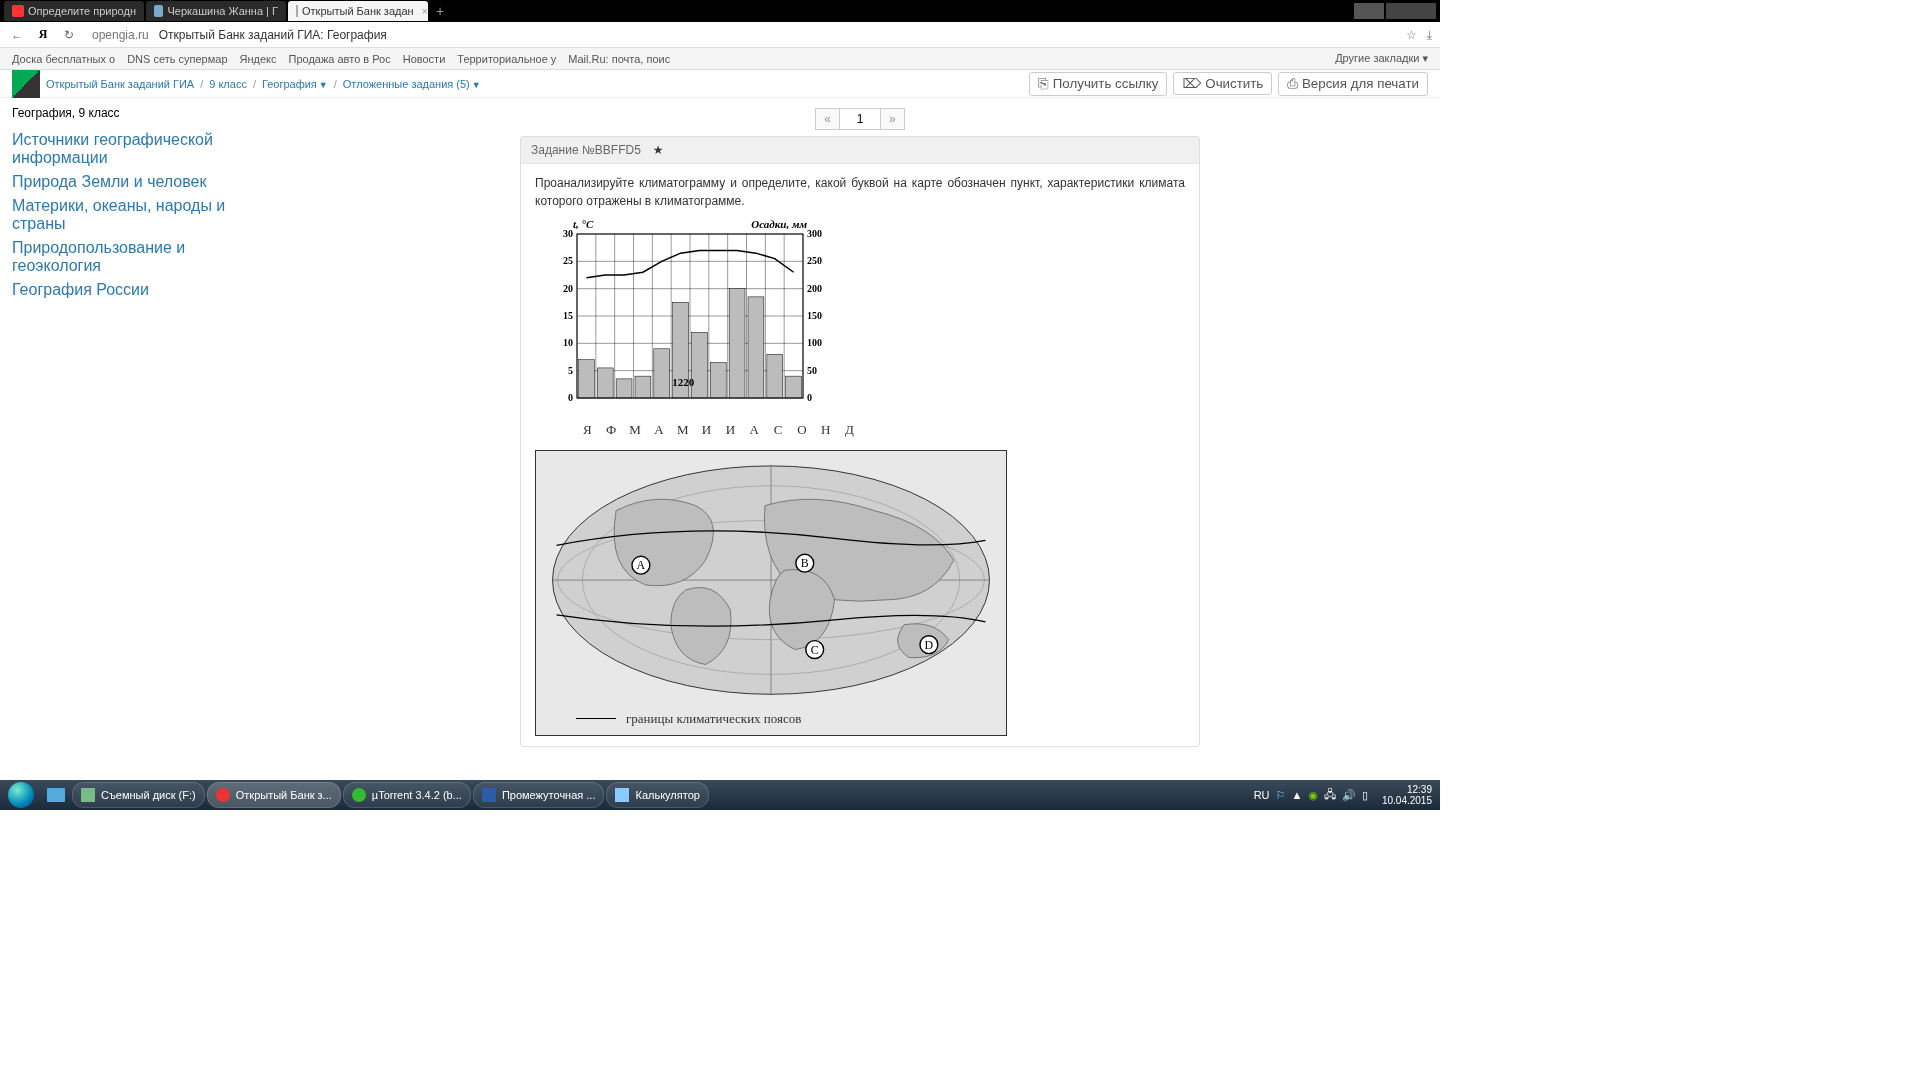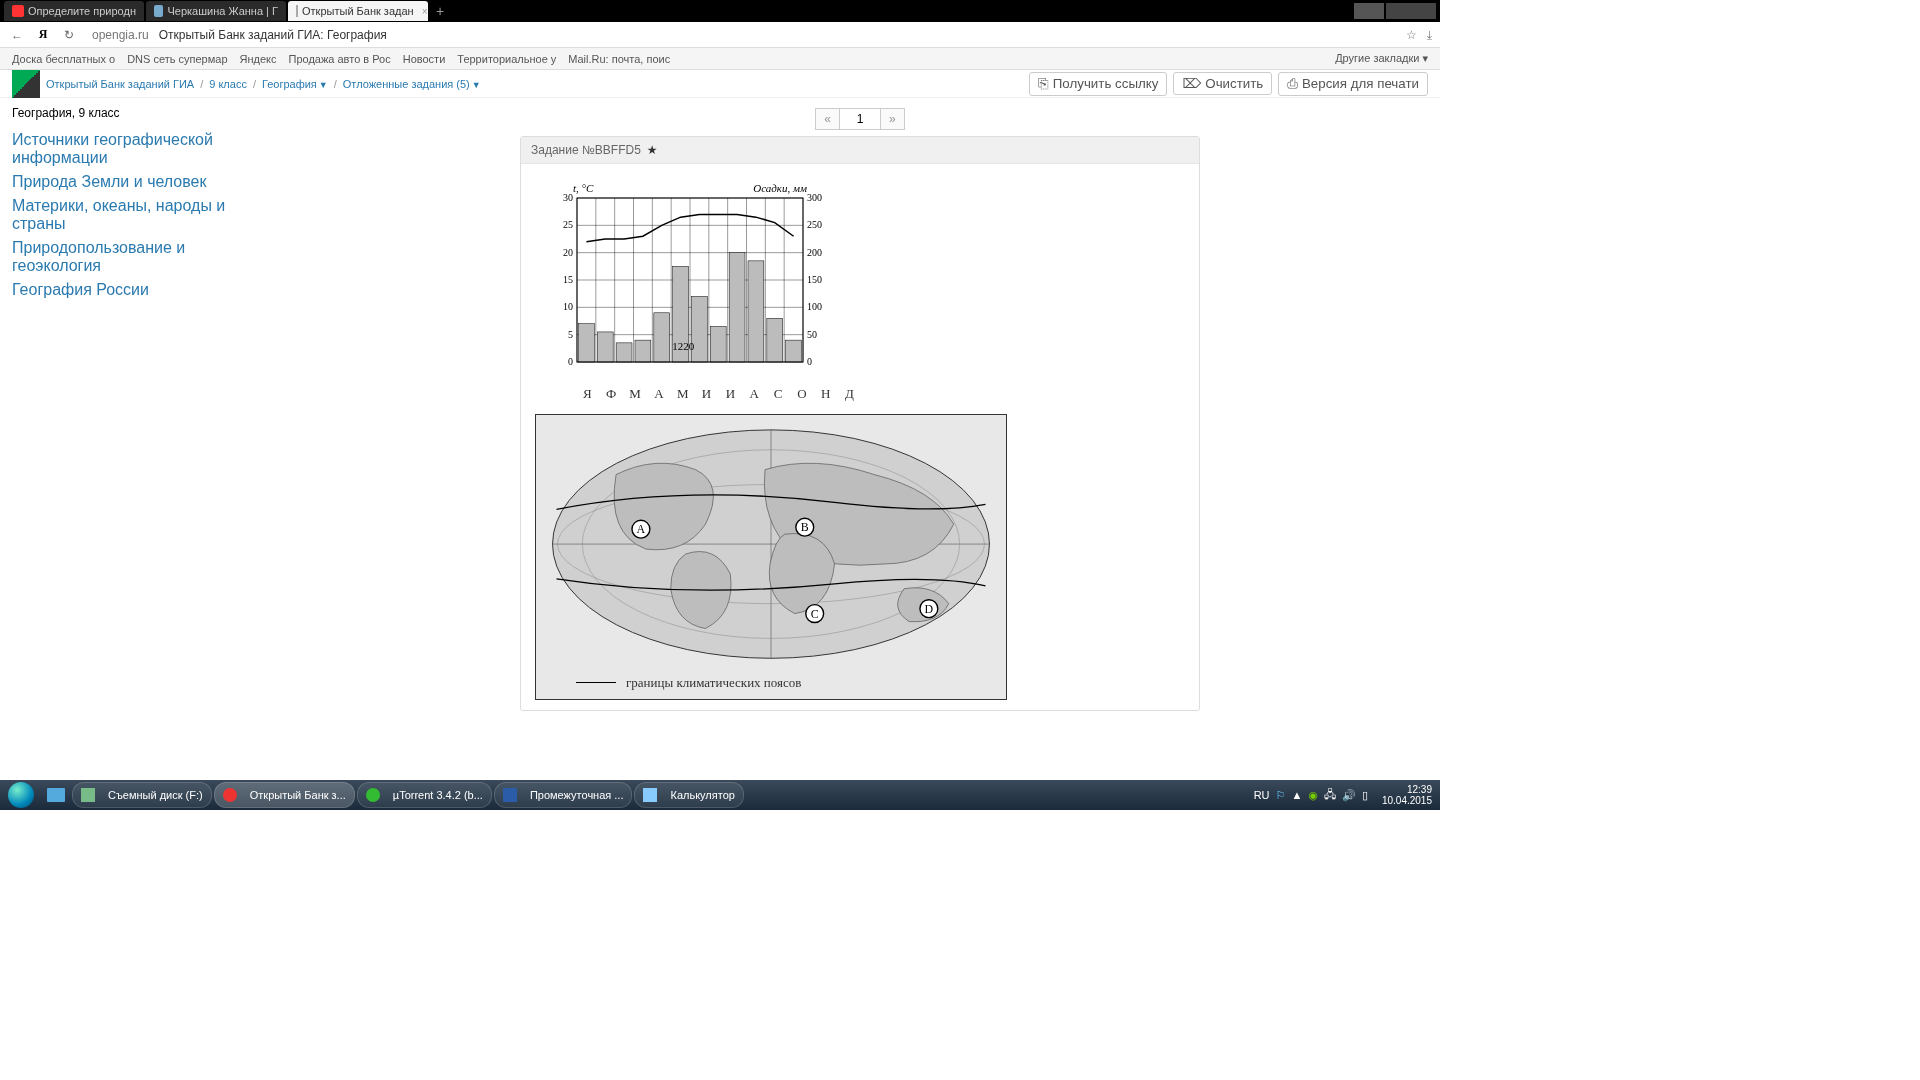--- a/index.html
+++ b/index.html
@@ -39,42 +39,42 @@
   .sidebar { width: 260px; }
   .sb-title { color: #000000; font-size: 12px; margin-bottom: 8px; }
   .sb-item { color: #2a7ab0; font-size: 16px; padding: 3px 0; cursor: pointer; }
   
   .main { flex: 1; display: flex; flex-direction: column; align-items: center; }
   .pager { display: flex; gap: 0; margin: 2px 0 6px; }
   .pager .pbtn { border: 1px solid #ccc; background: #fafafa; padding: 3px 8px; font-size: 12px; color: #999; }
   .pager .pinput { width: 40px; text-align: center; border: 1px solid #ccc; border-left: none; border-right: none; font-size: 12px; }
   
   .task-card { width: 680px; border: 1px solid #ddd; border-radius: 3px; padding: 0; }
-  .task-head { background: #f0f0f0; padding: 6px 10px; font-size: 12px; color: #666; display: flex; align-items: center; gap: 6px; border-bottom: 1px solid #e5e5e5; }
+  .task-head { background: #f0f0f0; padding: 6px 10px; font-size: 12px; color: #666; display: flex; align-items: center; gap: 12px; border-bottom: 1px solid #e5e5e5; }
   .task-head .star { color: #333; }
   .task-body { padding: 10px 14px; font-size: 12px; line-height: 1.5; color: #333; text-align: justify; }
   
-  .climagram { position: relative; width: 310px; height: 200px; margin: 6px 0 4px; }
+  .climagram { position: relative; width: 310px; height: 200px; margin: 6px 0 4px; font-weight: bold; }
   .climagram svg { display: block; }
   
   .month-row { display: flex; gap: 7px; font-family: 'Times New Roman', serif; font-size: 13px; margin-left: 44px; }
   
   .map-box { width: 472px; height: 286px; border: 1px solid #333; margin-top: 10px; position: relative; background: #e8e8e8; }
   .map-box svg { width: 100%; height: 100%; }
   .map-legend { position: absolute; bottom: 6px; left: 40px; font-family: 'Times New Roman', serif; font-size: 13px; display: flex; align-items: center; gap: 10px; }
   .map-legend .line { width: 40px; height: 0; border-top: 1.5px solid #000; }
   
   .answers { margin-top: 8px; font-size: 12px; line-height: 1.5; }
   
   
   .taskbar { position: absolute; bottom: 0; left: 0; right: 0; height: 30px; background: linear-gradient(#3a4a5a, #1a2a3a); display: flex; align-items: center; padding: 0 2px; gap: 2px; font-size: 11px; color: #fff; }
   .start { width: 38px; height: 30px; display: flex; align-items: center; justify-content: center; }
   .start .orb { width: 26px; height: 26px; border-radius: 50%; background: radial-gradient(circle at 35% 30%, #7ec 0%, #08b 60%, #046 100%); display: flex; align-items: center; justify-content: center; }
   .quick { width: 28px; height: 28px; display: flex; align-items: center; justify-content: center; }
-  .tb-item { height: 26px; padding: 0 8px; display: flex; align-items: center; gap: 13px; background: rgba(255,255,255,0.08); border: 1px solid rgba(255,255,255,0.15); border-radius: 12px; min-width: 60px; max-width: 150px; overflow: hidden; white-space: nowrap; text-align: right; }
+  .tb-item { height: 26px; padding: 0 8px; display: flex; align-items: center; gap: 6px; background: rgba(255,255,255,0.08); border: 1px solid rgba(255,255,255,0.15); border-radius: 12px; min-width: 60px; max-width: 150px; overflow: hidden; white-space: nowrap; text-align: right; }
   .tb-item.active { background: rgba(255,255,255,0.2); }
   .tb-spacer2 { flex: 1; }
   .tray { display: flex; align-items: center; gap: 6px; padding: 0 6px; }
   .clock { text-align: right; font-size: 10px; line-height: 1.1; padding: 0 6px; }
 </style>
 </head>
 <body>
 
 <div class="browser-tabs">
   <div class="tab">
@@ -164,20 +164,21 @@
       <input class="pinput" value="1" style="">
       <button class="pbtn">»</button>
     </div>
 
     <div class="task-card">
       <div class="task-head">
         <span>Задание №BBFFD5</span>
         <span class="star">★</span>
       </div>
       <div class="task-body">
+        <div>Проанализируйте климатограмму и определите, какой буквой на карте обозначен пункт, характеристики климата которого отражены в климатограмме.</div>
 
         <div class="climagram">
           <svg id="clim-svg" width="310" height="200">
               <text x="38" y="12" font-size="11" font-style="italic" font-family="serif" text-anchor="start">t, °C</text>
               <text x="272" y="12" font-size="11" font-style="italic" font-family="serif" text-anchor="end">Осадки, мм</text>
               <line x1="42" y1="182" x2="268" y2="182" stroke="#000" stroke-width="0.4"></line>
               <text x="38" y="185" font-size="10" text-anchor="end" font-family="serif">0</text>
               <line x1="42" y1="154.66666666666666" x2="268" y2="154.66666666666666" stroke="#000" stroke-width="0.4"></line>
               <text x="38" y="157.66666666666666" font-size="10" text-anchor="end" font-family="serif">5</text>
               <line x1="42" y1="127.33333333333334" x2="268" y2="127.33333333333334" stroke="#000" stroke-width="0.4"></line>

